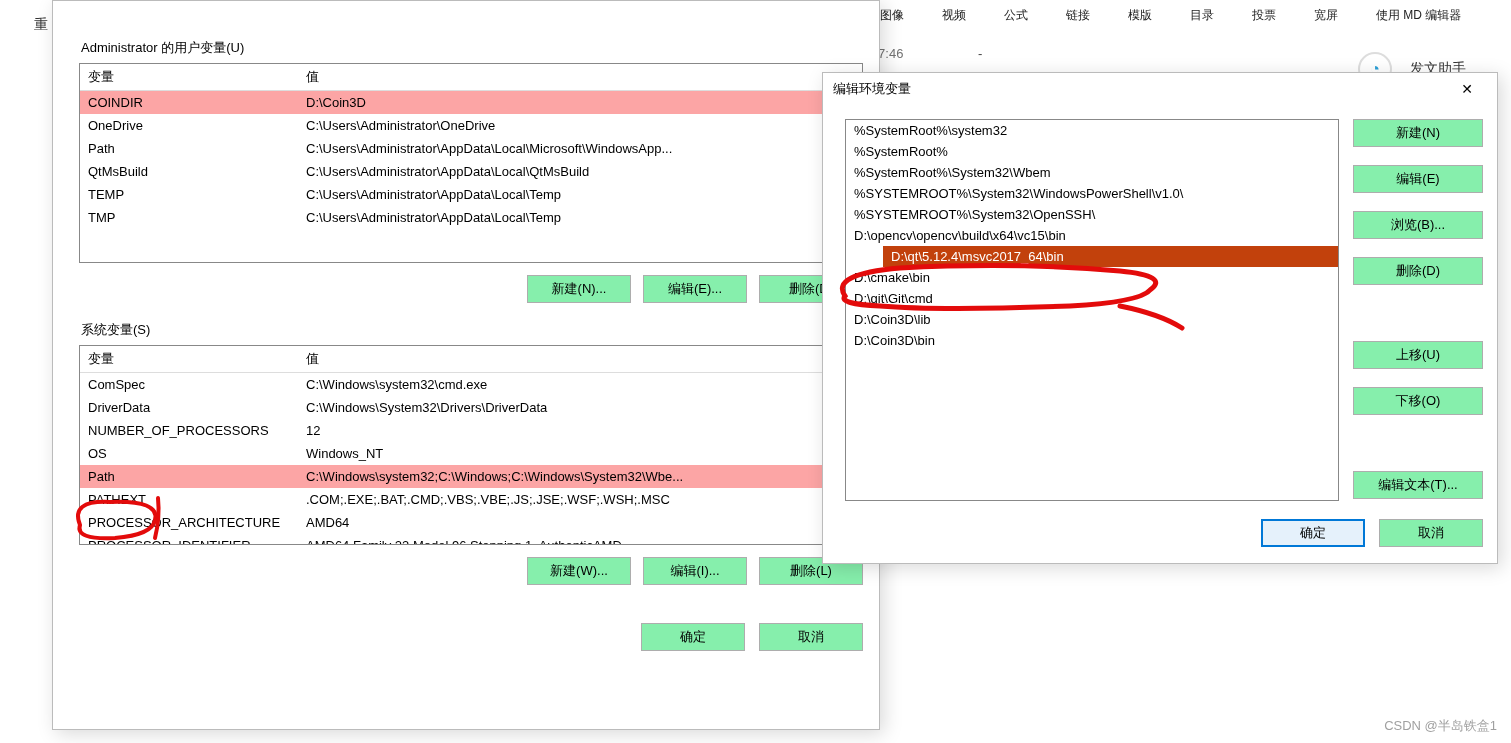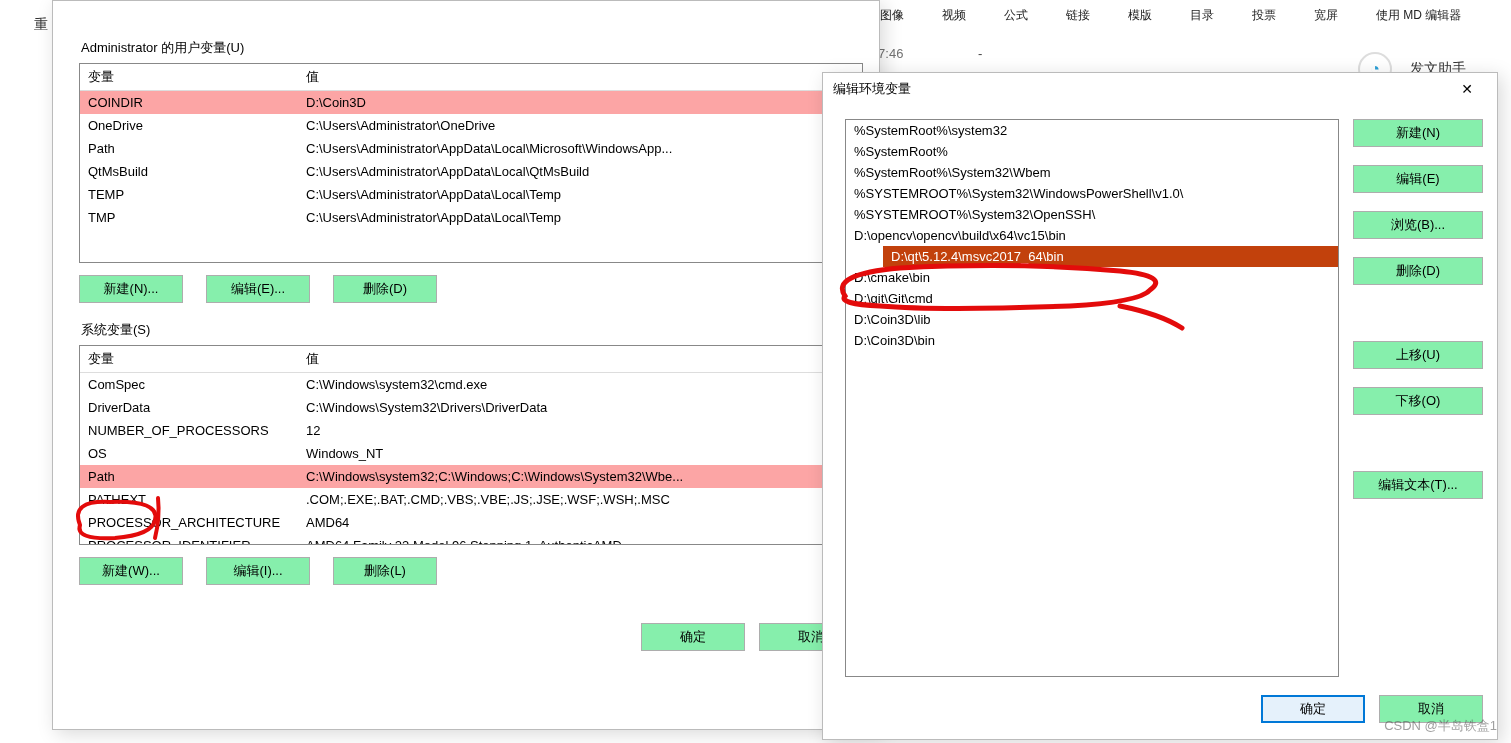--- a/index.html
+++ b/index.html
@@ -56,37 +56,37 @@
   .listbox-body {
     overflow-y: auto;
   }
   .row {
     display: flex; font-size: 13px; padding: 2px 0;
   }
   .row.selected { background: #fca5a5; }
   .row .c1 { width: 218px; padding: 2px 8px; white-space: nowrap; }
   .row .c2 { flex: 1; padding: 2px 8px; white-space: nowrap; overflow: hidden; text-overflow: ellipsis; }
   .btn-row {
-    display: flex; gap: 23px;
+    display: flex; justify-content: flex-end; gap: 12px;
     margin-top: 12px;
   }
   button.win {
     min-width: 104px; height: 28px;
     background: #86efac; border: 1px solid #adadad;
     font-family: inherit; font-size: 13px; cursor: pointer;
     padding: 0 12px;
   }
   button.win.focused { border: 2px solid #0078d7; background: #e5f1fb; }
   .foot-row {
     display: flex; justify-content: flex-end; gap: 14px;
     margin-top: 38px;
   }
 
   .edit-dialog {
-    left: 822px; top: 72px; width: 676px; height: 668px;
+    left: 822px; top: 72px; width: 676px; height: 492px;
     display: flex; flex-direction: column;
   }
   .titlebar {
     height: 32px; display: flex; align-items: center;
     padding: 0 10px; font-size: 13px;
   }
   .titlebar .close {
     margin-left: auto; width: 40px; text-align: center;
     font-size: 14px; cursor: pointer;
   }

